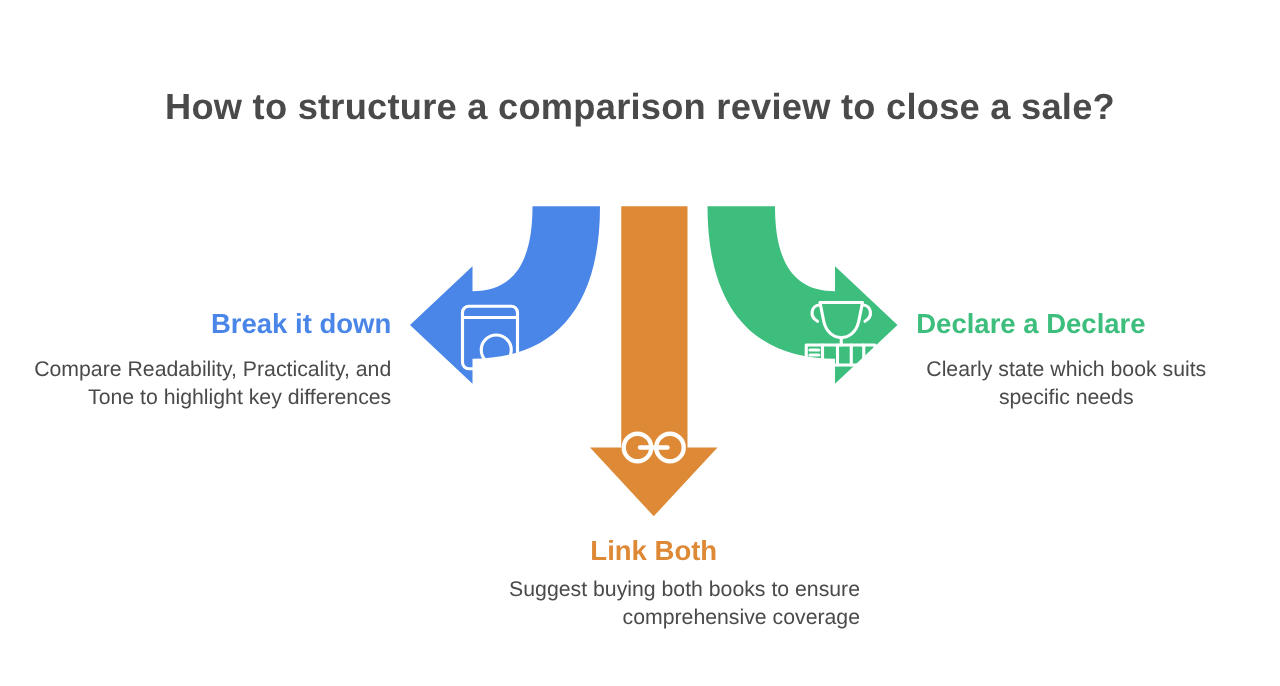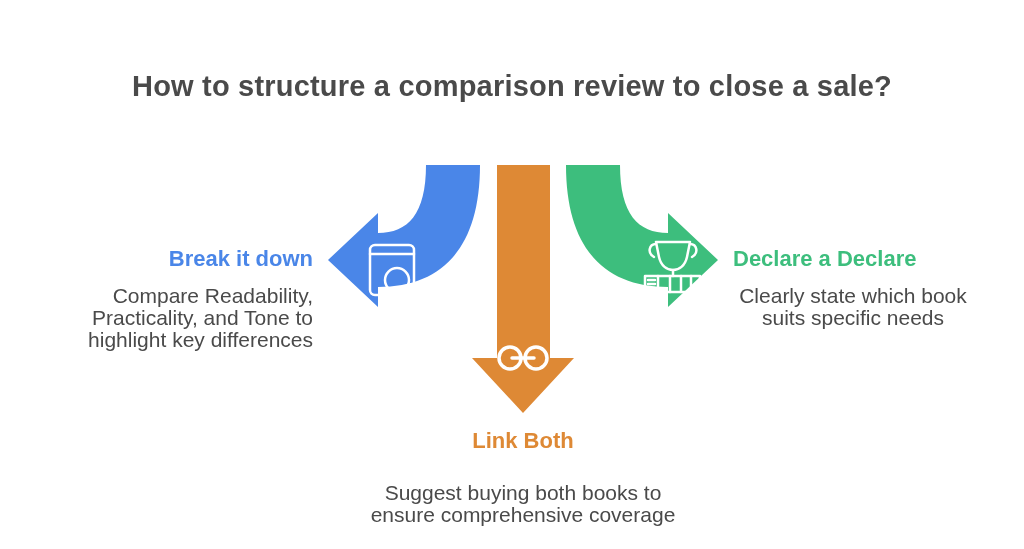--- a/index.html
+++ b/index.html
@@ -15,27 +15,27 @@
     position: absolute;
     top: 70px; left: 0; width: 1024px;
     text-align: center;
     font-size: 29px;
     font-weight: bold;
     color: #4a4a4a;
     letter-spacing: 0.2px;
   }
   .arrows-svg { position: absolute; top: 0; left: 0; }
   .step-label { position: absolute; font-size: 22px; font-weight: bold; white-space: nowrap; }
-  .step-desc  { position: absolute; font-size: 21px; line-height: 22px; color: #4a4a4a; }
+  .step-desc  { position: absolute; font-size: 17px; line-height: 22px; color: #4a4a4a; }
 
   .label-left  { top: 246px; right: 711px; text-align: right; }
   .desc-left   { top: 285px; right: 711px; width: 300px; text-align: right; }
 
   .label-down  { top: 428px; left: 373px; width: 300px; text-align: center; }
-  .desc-down   { top: 461px; left: 358px; width: 330px; text-align: center; margin-top: 21px; }
+  .desc-down   { top: 461px; left: 358px; width: 330px; text-align: right; }
 
   .label-right { top: 246px; left: 733px; text-align: left; }
   .desc-right  { top: 285px; left: 733px; width: 240px; text-align: center; }
 
   .icon-stroke { fill: none; stroke: #ffffff; stroke-width: 2.5; stroke-linecap: round; stroke-linejoin: round; }
   .icon-stroke-thick { fill: none; stroke: #ffffff; stroke-width: 3.5; stroke-linecap: round; stroke-linejoin: round; }
 </style>
 </head>
 <body>
 

